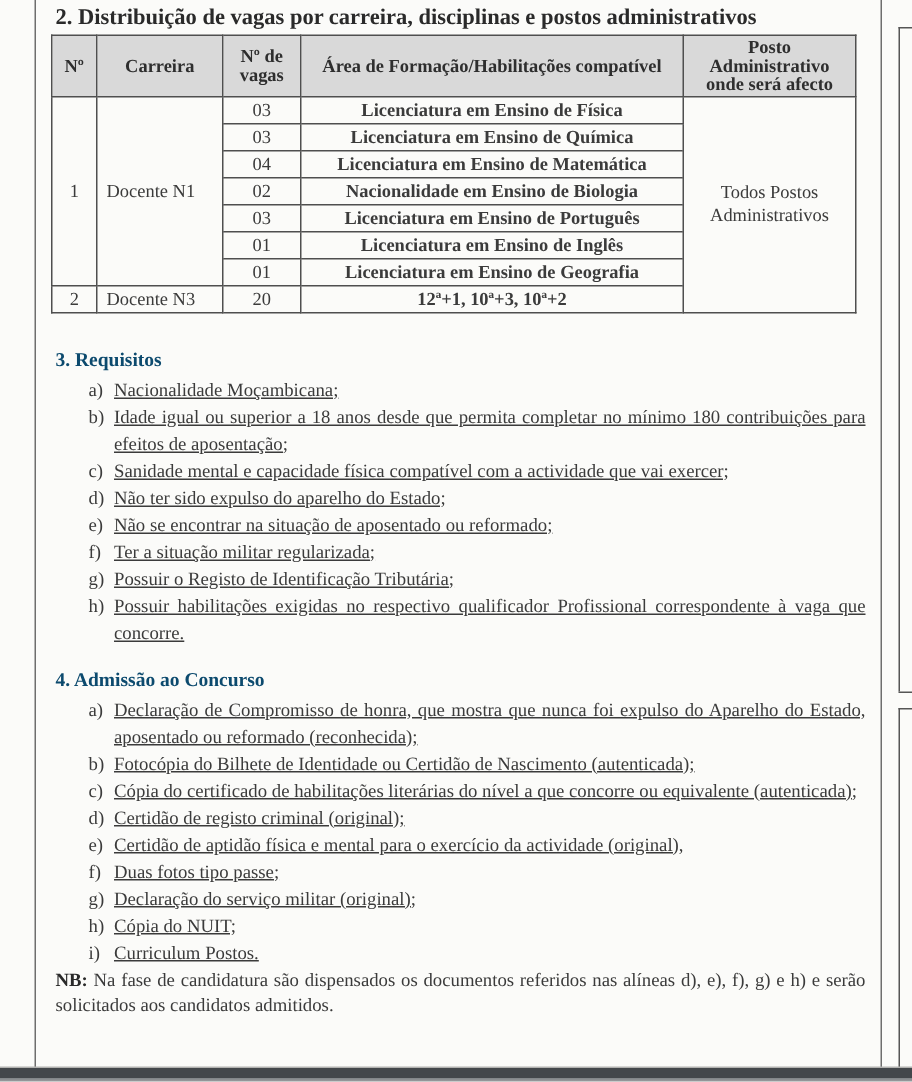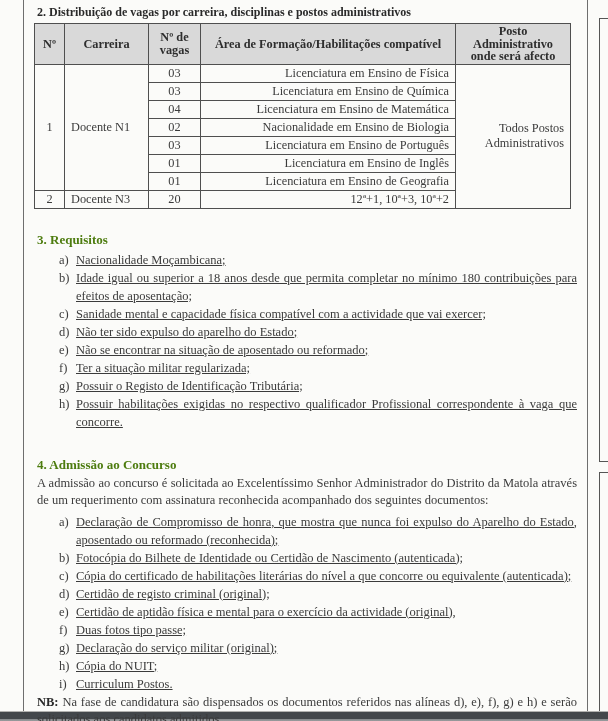--- a/index.html
+++ b/index.html
@@ -6,21 +6,21 @@
   body{
     width:608px;height:721px;position:relative;overflow:hidden;
     background:#fbfbf9;
     font-family:"Liberation Serif","DejaVu Serif",serif;
     color:#3b3b3b;
   }
   .content{
     position:absolute;left:37px;top:4px;width:540px;
   }
   .doc-title{
-    font-size:12px;font-weight:bold;color:#2a2a2a;line-height:17px;
+    font-size:15px;font-weight:bold;color:#2a2a2a;line-height:17px;
   }
   
   table.vagas{
     border-collapse:collapse;table-layout:fixed;
     width:536px;margin-left:-3px;margin-top:2px;
     font-size:12.3px;color:#3b3b3b;
   }
   table.vagas th, table.vagas td{
     border:1px solid #4f4f4f;
     padding:1px 6px;
@@ -29,28 +29,28 @@
   table.vagas thead th{
     background:#d9d9d9;
     font-weight:bold;color:#2e2e2e;
     text-align:center;vertical-align:middle;
     height:36px;line-height:12.5px;font-size:12.3px;
   }
   table.vagas tbody tr{height:18px;}
   td.c-num{text-align:center;}
   td.c-carreira{text-align:left;padding-left:8px;font-family:Liberation Serif, serif;}
   td.c-vagas{text-align:center;}
-  td.c-area{text-align:right;padding-left:8px;}
-  td.c-posto{text-align:right;padding-left:8px;vertical-align:middle;line-height:15px;}
+  td.c-area{text-align:center;padding-left:8px;font-weight:bold;}
+  td.c-posto{text-align:center;padding-left:8px;vertical-align:middle;line-height:15px;}
   
   .sec-heading{
-    font-size:13px;font-weight:bold;color:#4d7c0f;line-height:16px;
+    font-size:13px;font-weight:bold;color:#0c4a6e;line-height:16px;
   }
   .sec3-heading{margin-top:23px;}
-  .sec4-heading{margin-top:26px;}
+  .sec4-heading{margin-top:14px;}
   ul.alpha{
     list-style:none;margin:3px 0 0 0;padding:0 0 0 22px;
   }
   ul.alpha li{
     display:flex;font-size:12.5px;line-height:18px;
   }
   ul.alpha li .m{flex:0 0 17px;}
   ul.alpha li .t{flex:1;text-align:justify;text-decoration:underline;}
   .intro{
     margin:2px 0 0 0;font-size:12.5px;line-height:17.5px;text-align:justify;
@@ -178,21 +178,20 @@
         <span class="m">g)</span>
         <span class="t">Possuir o Registo de Identificação Tributária;</span>
       </li>
       <li>
         <span class="m">h)</span>
         <span class="t">Possuir habilitações exigidas no respectivo qualificador Profissional correspondente à vaga que concorre.</span>
       </li>
     </ul>
 
   <div class="sec-heading sec4-heading">4.  Admissão ao Concurso</div>
-  <p class="intro">A admissão ao concurso é solicitada ao Excelentíssimo Senhor Administrador do Distrito da Matola através de um requerimento com assinatura reconhecida acompanhado dos seguintes documentos:</p>
   <ul class="alpha" id="adm-list">
       <li>
         <span class="m">a)</span>
         <span class="t">Declaração de Compromisso de honra, que mostra que nunca foi expulso do Aparelho do Estado, aposentado ou reformado (reconhecida);</span>
       </li>
       <li>
         <span class="m">b)</span>
         <span class="t">Fotocópia do Bilhete de Identidade ou Certidão de Nascimento (autenticada);</span>
       </li>
       <li>

